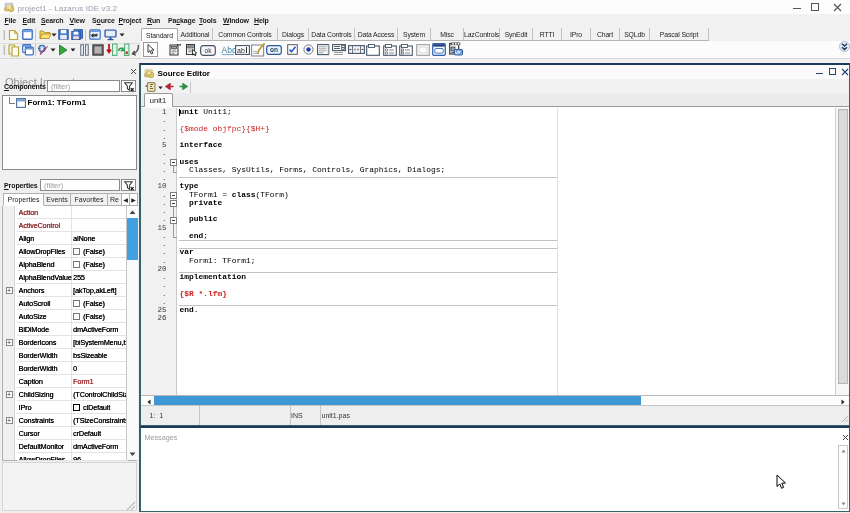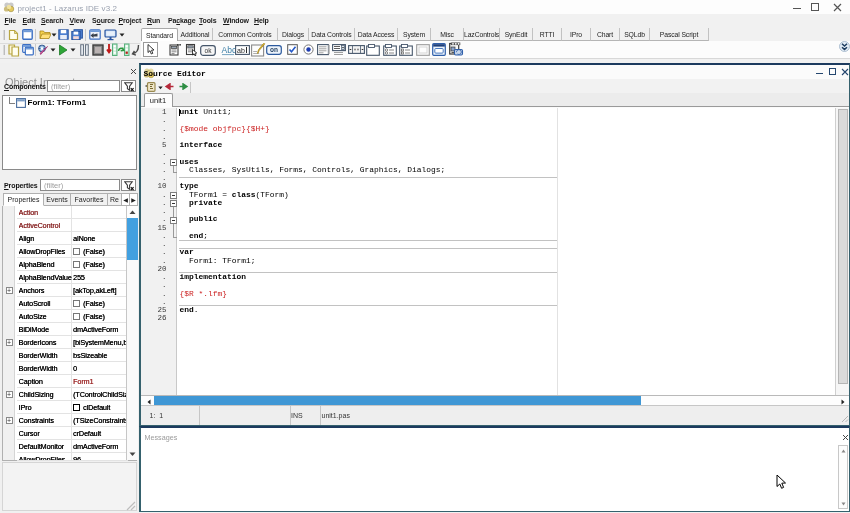--- a/index.html
+++ b/index.html
@@ -436,21 +436,21 @@
 </style>
 <div id="ed">
 
  <svg class="abs" style="left:2px;top:2px" width="12" height="12" viewBox="0 0 12 12">
   <circle cx="4" cy="4" r="2.6" fill="#e0d5a0"></circle>
       <circle cx="8" cy="4" r="2.6" fill="#e8dCA8"></circle>
   <circle cx="3.5" cy="8" r="2.6" fill="#cdbd7c"></circle>
       <circle cx="8" cy="8" r="2.8" fill="#e4c95c" stroke="#8a7a30" stroke-width="0.5"></circle>
   <circle cx="6" cy="6" r="2.4" fill="#efe098" stroke="#9a8a40" stroke-width="0.5"></circle>
  </svg>
- <div class="abs" style="left:3px;top:4px;font-size:8px;font-weight:bold;color:#000;font-family:Liberation Mono, monospace;">Source Editor</div>
+ <div class="abs" style="left:17px;top:4px;font-size:8px;font-weight:bold;color:#000;">Source Editor</div>
  <div class="abs" style="left:675px;top:8px;width:7px;height:1.2px;background:#24466e;"></div>
  <div class="abs" style="left:688px;top:3.5px;width:7px;height:7px;border:1.2px solid #24466e;"></div>
  <svg class="abs" style="left:700px;top:3.5px" width="8" height="8" viewBox="0 0 8 8">
       <path d="M1 1 L7 7 M7 1 L1 7" stroke="#24466e" stroke-width="1.1"></path>
     </svg>
 
  <div class="abs" style="left:0;top:14.5px;width:708px;height:14px;background:#f2f2f2;"></div>
  <svg class="abs" style="left:4.5px;top:17px" width="11" height="10" viewBox="0 0 11 10">
       <path d="M0.5 4 h2" stroke="#222" stroke-width="1.2"></path>
       <rect x="2.5" y="0.7" width="7.5" height="8.6" rx="1" fill="#efe6c8" stroke="#9a8a50" stroke-width="1.2"></rect>
@@ -519,21 +519,21 @@
 
   <b>public</b>
 
   <b>end</b>;
 
 <b>var</b>
   Form1: TForm1;
 
 <b>implementation</b>
 
-<span style="color:#c22;font-weight:normal;">{$R *.lfm}</span>
+<span style="color:#c22;font-weight:bold;">{$R *.lfm}</span>
 
 <b>end</b>.</pre>
  <div class="vline" style="left:38.5px;top:44px;height:7px;background:#000;"></div>
  <div class="fold" style="left:29px;top:94.5px;"></div>
  <div class="fold" style="left:29px;top:127.5px;"></div>
  <div class="fold" style="left:29px;top:135.7px;"></div>
  <div class="fold" style="left:29px;top:152.2px;"></div>
  <div class="vline" style="left:32.5px;top:100px;height:7.5px;background:#999;"></div>
  <div class="hline" style="left:32.5px;top:107.5px;width:4px;background:#999;"></div>
  <div class="vline" style="left:32.5px;top:141.5px;height:30.5px;background:#999;"></div>

